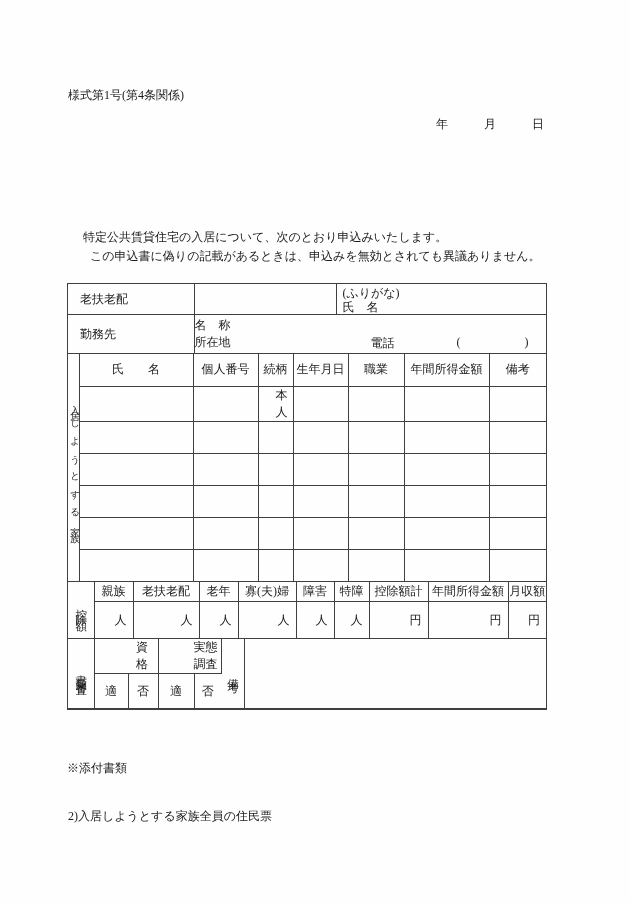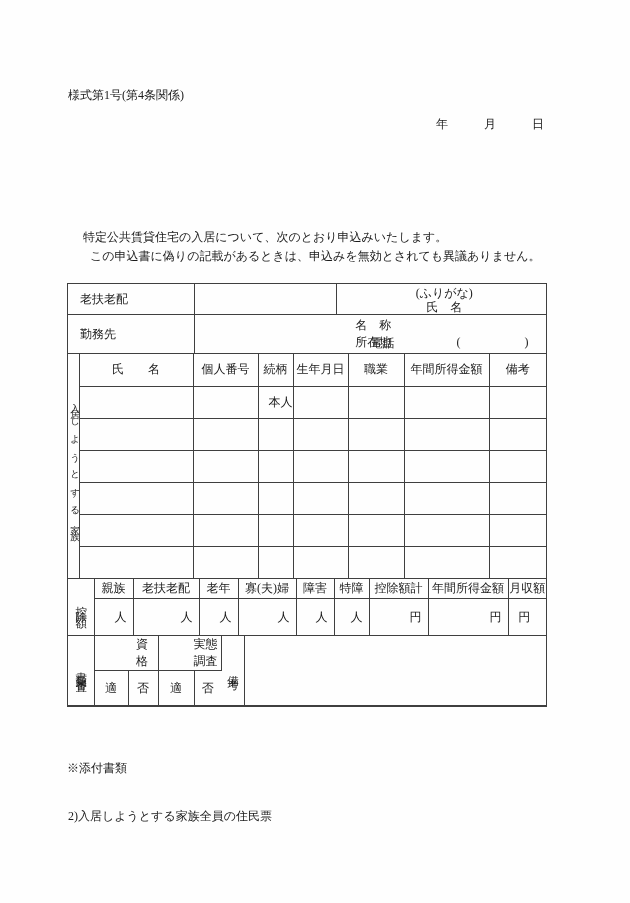--- a/index.html
+++ b/index.html
@@ -29,29 +29,29 @@
   .formwrap{
     position:absolute;left:67px;top:283px;width:480px;
     border:1px solid var(--line);background:var(--paper);
   }
   table.ft{border-collapse:collapse;table-layout:fixed;width:100%;}
   table.ft td{
     border-right:1px solid var(--line);
     border-bottom:1px solid var(--line);
     font-size:12px;vertical-align:middle;overflow:hidden;
   }
-  table.ft td:last-child{border-right:0;text-align:center;}
+  table.ft td:last-child{border-right:0;}
   .lbl{padding-left:12px;}
   .opt{padding-left:5px;}
   .vtop{vertical-align:top;}
   .rel{position:relative;}
   .ph{position:absolute;white-space:pre;}
-  .ln{padding-left:6px;line-height:17px;}
+  .ln{line-height:17px;}
   .fr-cell{padding:2px 0 0 6px;line-height:14px;vertical-align:top;}
-  .ctr{text-align:right;padding-left:0;}
+  .ctr{text-align:left;padding-left:17px;}
   .hd td{text-align:center;}
   .vcell{text-align:center;vertical-align:middle;padding:0;}
   .vtext{
     writing-mode:vertical-rl;text-orientation:upright;
     display:inline-block;white-space:pre;
   }
   .famlabel{font-size:9.5px;letter-spacing:7px;}
   .seclabel{font-size:11.5px;letter-spacing:5px;}
   .sec4label{font-size:11.5px;letter-spacing:3px;}
   .biko-v{font-size:11.5px;letter-spacing:4px;}

